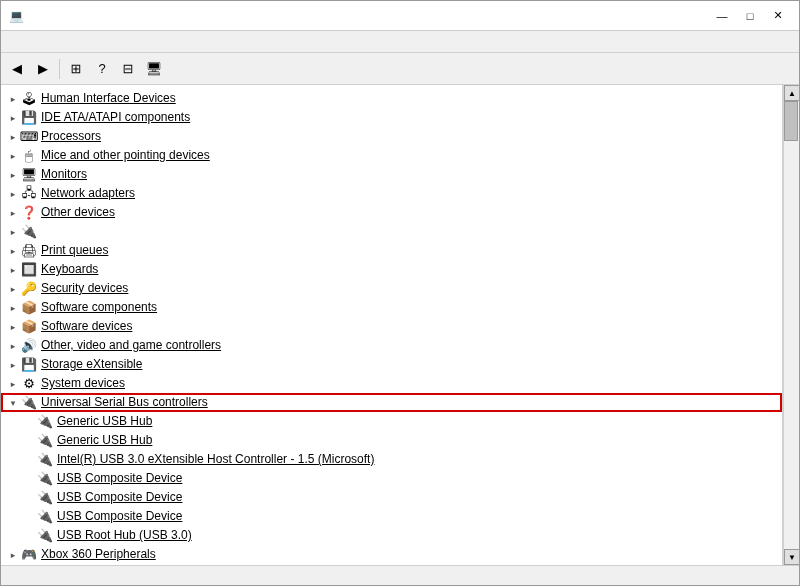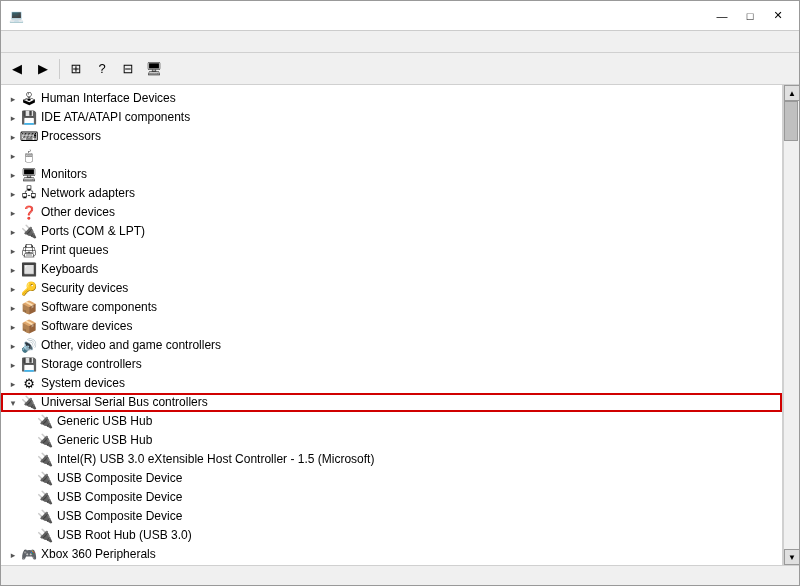--- a/index.html
+++ b/index.html
@@ -175,20 +175,21 @@
       margin-right: 4px;
       flex-shrink: 0;
       display: inline-flex;
       align-items: center;
       justify-content: center;
       font-size: 13px;
     }
     .tree-label {
       font-size: 12px;
       line-height: 19px;
+      text-decoration: underline;
     }
     .status-bar {
       height: 20px;
       background: #f0f0f0;
       border-top: 1px solid #d0d0d0;
       display: flex;
       align-items: center;
       padding: 0 8px;
     }
   </style>
@@ -237,40 +238,40 @@
           <span class="tree-label">IDE ATA/ATAPI components</span>
         </div>
         <div class="tree-item" style="padding-left: 4px;">
           <span class="expand-arrow">▸</span>
           <span class="tree-icon" style="font-size: 13px;">⌨</span>
           <span class="tree-label">Processors</span>
         </div>
         <div class="tree-item" style="padding-left: 4px;">
           <span class="expand-arrow">▸</span>
           <span class="tree-icon" style="font-size: 13px;">🖱</span>
+          <span class="tree-label">Mice and other pointing devices</span>
         </div>
         <div class="tree-item" style="padding-left: 4px;">
           <span class="expand-arrow">▸</span>
           <span class="tree-icon" style="font-size: 13px;">🖥</span>
           <span class="tree-label">Monitors</span>
         </div>
         <div class="tree-item" style="padding-left: 4px;">
           <span class="expand-arrow">▸</span>
           <span class="tree-icon" style="font-size: 13px;">🖧</span>
           <span class="tree-label">Network adapters</span>
         </div>
         <div class="tree-item" style="padding-left: 4px;">
           <span class="expand-arrow">▸</span>
           <span class="tree-icon" style="font-size: 13px;">❓</span>
           <span class="tree-label">Other devices</span>
         </div>
         <div class="tree-item" style="padding-left: 4px;">
           <span class="expand-arrow">▸</span>
           <span class="tree-icon" style="font-size: 13px;">🔌</span>
-          <span class="tree-label">Ports (COM &amp; LPT)</span>
         </div>
         <div class="tree-item" style="padding-left: 4px;">
           <span class="expand-arrow">▸</span>
           <span class="tree-icon" style="font-size: 13px;">🖨</span>
           <span class="tree-label">Print queues</span>
         </div>
         <div class="tree-item" style="padding-left: 4px;">
           <span class="expand-arrow">▸</span>
           <span class="tree-icon" style="font-size: 13px;">🔲</span>
           <span class="tree-label">Keyboards</span>
@@ -291,21 +292,21 @@
           <span class="tree-label">Software devices</span>
         </div>
         <div class="tree-item" style="padding-left: 4px;">
           <span class="expand-arrow">▸</span>
           <span class="tree-icon" style="font-size: 13px;">🔊</span>
           <span class="tree-label">Other, video and game controllers</span>
         </div>
         <div class="tree-item" style="padding-left: 4px;">
           <span class="expand-arrow">▸</span>
           <span class="tree-icon" style="font-size: 13px;">💾</span>
-          <span class="tree-label">Storage controllers</span>
+          <span class="tree-label">Storage eXtensible</span>
         </div>
         <div class="tree-item" style="padding-left: 4px;">
           <span class="expand-arrow">▸</span>
           <span class="tree-icon" style="font-size: 13px;">⚙</span>
           <span class="tree-label">System devices</span>
         </div>
         <div class="tree-item highlighted" style="padding-left: 4px;">
           <span class="expand-arrow">▾</span>
           <span class="tree-icon" style="font-size: 13px;">🔌</span>
           <span class="tree-label">Universal Serial Bus controllers</span>

